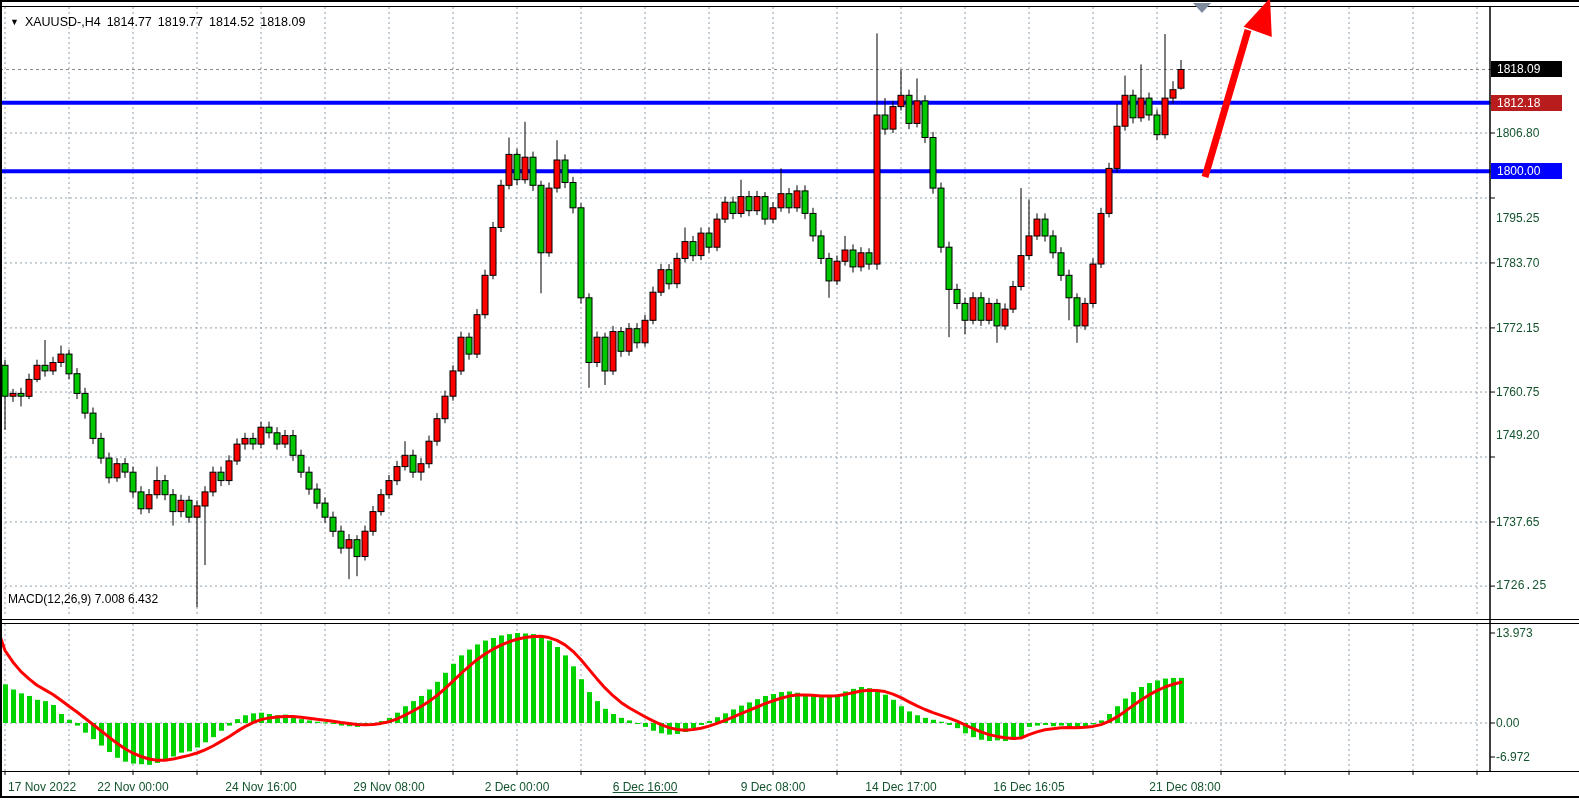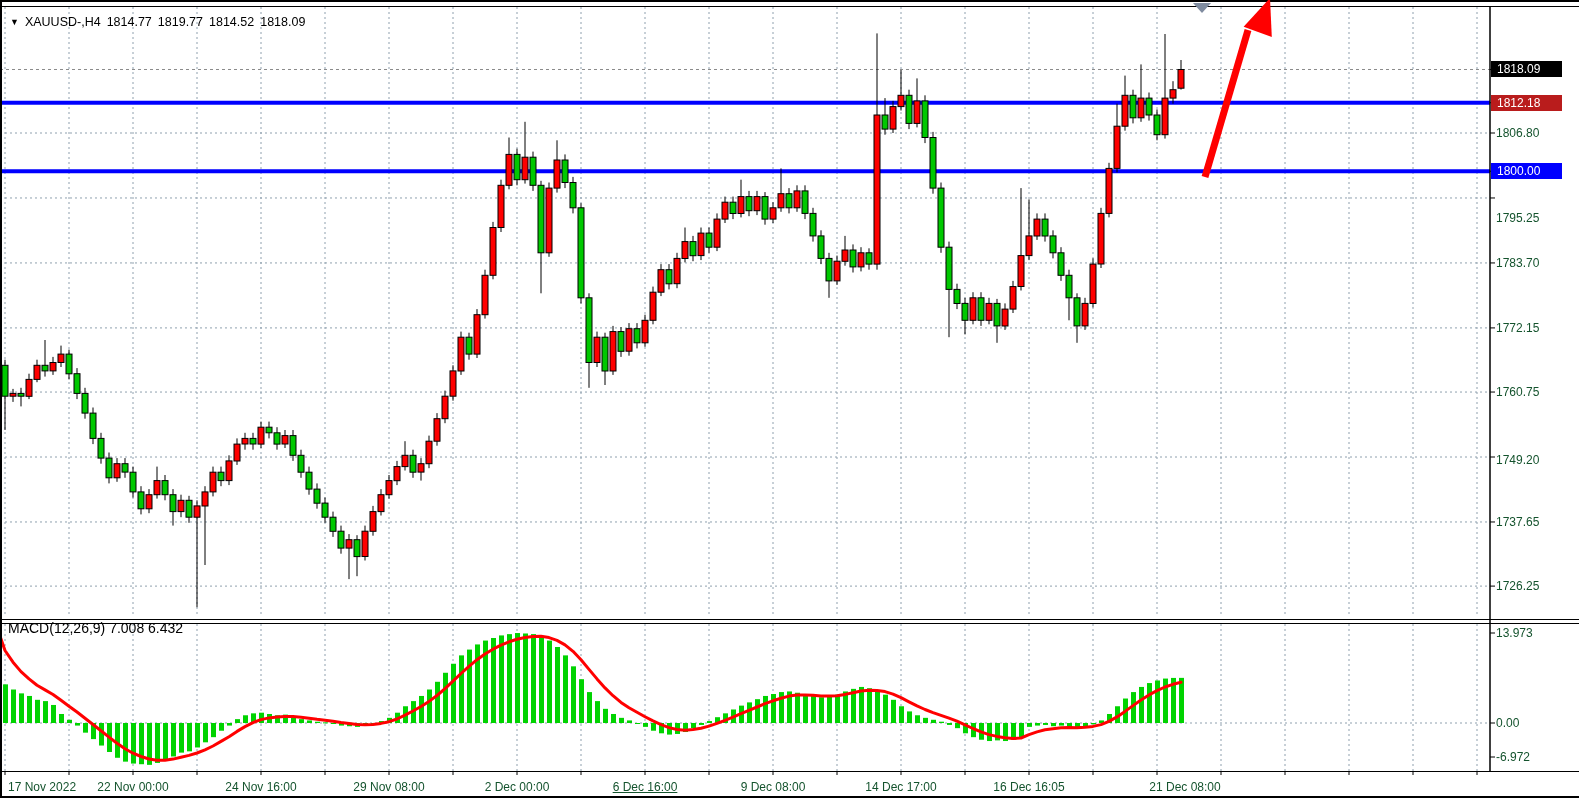--- a/index.html
+++ b/index.html
@@ -6,21 +6,21 @@
   #app{position:relative;width:1579px;height:803px;background:#ffffff;overflow:hidden;
        font-family:"Liberation Sans","DejaVu Sans",sans-serif;}
   #chart-svg{position:absolute;left:0;top:0;}
   .lbl{position:absolute;font-size:12px;color:#14532d;white-space:nowrap;line-height:16px;}
   .price-lbl{left:1496px;}
   .boxed{left:1491px;width:71px;height:16px;color:#fff;padding-left:6px;box-sizing:border-box;}
   .time-lbl{top:779px;transform:translateX(-50%);}
   .time-lbl.first{transform:none;}
   #title{position:absolute;left:10px;top:15px;font-size:12.5px;color:#000;display:flex;gap:6px;align-items:center;}
   #title .tri{font-size:9px;line-height:12px;}
-  #macd-lbl{position:absolute;left:8px;top:620px;font-size:14px;color:#000;}
+  #macd-lbl{position:absolute;left:8px;top:592px;font-size:12px;color:#000;}
 </style>
 </head>
 <body>
 
 <div id="app">
   <svg id="chart-svg" width="1579" height="803">
       <line x1="5" y1="7" x2="5" y2="617" stroke="#8fa0ae" stroke-width="1" stroke-dasharray="2 3"></line>
       <line x1="5" y1="624" x2="5" y2="771" stroke="#8fa0ae" stroke-width="1" stroke-dasharray="2 3"></line>
       <line x1="69" y1="7" x2="69" y2="617" stroke="#8fa0ae" stroke-width="1" stroke-dasharray="2 3"></line>
       <line x1="69" y1="624" x2="69" y2="771" stroke="#8fa0ae" stroke-width="1" stroke-dasharray="2 3"></line>
@@ -882,23 +882,23 @@
   </div>
 
   <div id="macd-lbl">MACD(12,26,9) 7.008 6.432</div>
 
   <div id="labels">
       <div class="lbl price-lbl" style="top: 125px;">1806.80</div>
       <div class="lbl price-lbl" style="top: 189.969px; margin-top: 20px;">1795.25</div>
       <div class="lbl price-lbl" style="top: 254.937px;">1783.70</div>
       <div class="lbl price-lbl" style="top: 319.906px;">1772.15</div>
       <div class="lbl price-lbl" style="top: 384.031px;">1760.75</div>
-      <div class="lbl price-lbl" style="top: 452px;">1749.20</div>
+      <div class="lbl price-lbl" style="top: 427px;">1749.20</div>
       <div class="lbl price-lbl" style="top: 513.969px;">1737.65</div>
-      <div class="lbl price-lbl" style="top: 578.094px;">1726.25</div>
+      <div class="lbl price-lbl" style="top: 578.094px; font-family: Liberation Mono, monospace;">1726.25</div>
       <div class="lbl price-lbl boxed" style="top: 94.7375px; background: #b91c1c;">1812.18</div>
       <div class="lbl price-lbl boxed" style="top: 163.25px; background: rgb(0, 0, 255);">1800.00</div>
       <div class="lbl price-lbl boxed" style="top: 61.4937px; background: rgb(0, 0, 0);">1818.09</div>
       <div class="lbl price-lbl" style="top: 625px;">13.973</div>
       <div class="lbl price-lbl" style="top: 715px;">0.00</div>
       <div class="lbl price-lbl" style="top: 749px;">-6.972</div>
       <div class="lbl time-lbl first" style="left: 8px;">17 Nov 2022</div>
       <div class="lbl time-lbl" style="left: 133px;">22 Nov 00:00</div>
       <div class="lbl time-lbl" style="left: 261px;">24 Nov 16:00</div>
       <div class="lbl time-lbl" style="left: 389px;">29 Nov 08:00</div>

